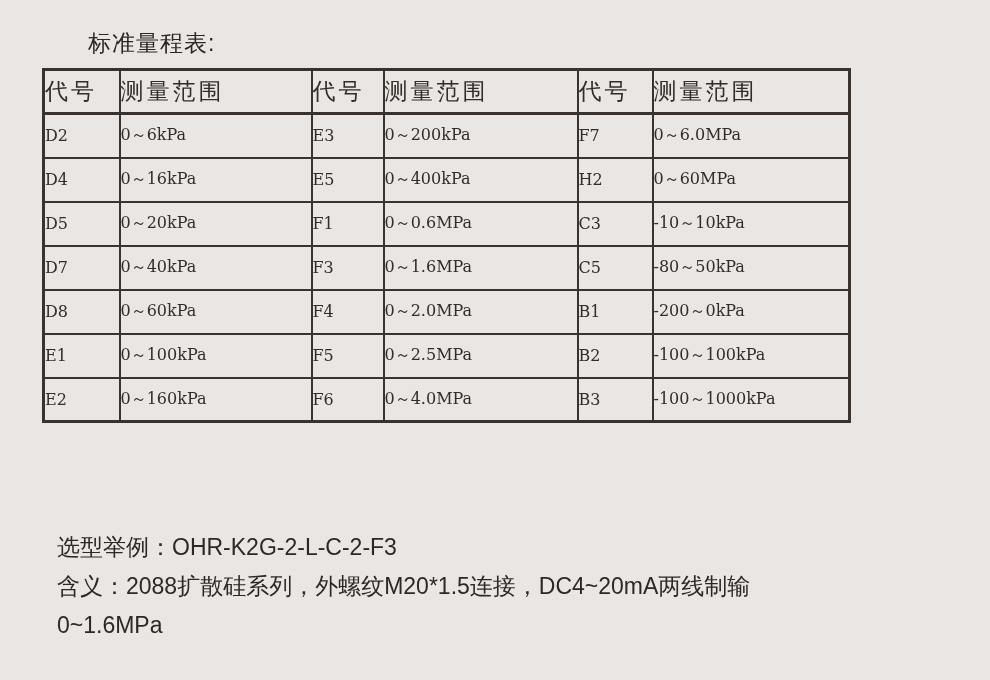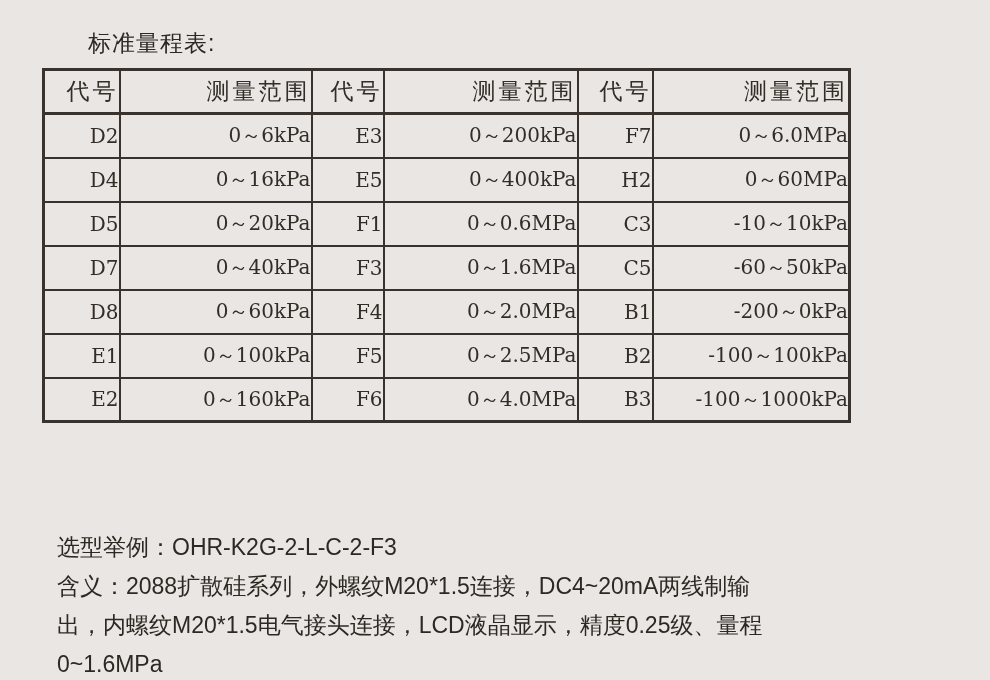--- a/index.html
+++ b/index.html
@@ -28,37 +28,37 @@
     position: absolute;
     left: 42px; top: 68px;
     width: 806px;
     border-collapse: collapse;
     table-layout: fixed;
     background: #e9e6e3;
     font-family: "DejaVu Serif", "Liberation Serif", serif;
   }
   table.range-table td, table.range-table th {
     border: 2px solid #3a322c;
-    text-align: right;
+    text-align: left;
     vertical-align: middle;
     font-weight: normal;
     overflow: hidden;
     white-space: nowrap;
   }
   table.range-table { border: 3px solid #3a322c; }
   table.range-table th {
     height: 44px;
     font-size: 23px;
     letter-spacing: 3px;
     border-bottom-width: 3px;
     color: #332c27;
   }
   table.range-table td {
     height: 44px;
-    font-size: 20px;
+    font-size: 16px;
     color: #332c27;
   }
   .notes {
     position: absolute;
     left: 57px; top: 528px;
     width: 880px;
     font-size: 23px;
     line-height: 39px;
     color: #2e2823;
     font-family: "Liberation Sans", sans-serif;
@@ -115,21 +115,21 @@
         <td>0～0.6MPa</td>
         <td>C3</td>
         <td>-10～10kPa</td>
       </tr>
       <tr>
         <td>D7</td>
         <td>0～40kPa</td>
         <td>F3</td>
         <td>0～1.6MPa</td>
         <td>C5</td>
-        <td>-60～50kPa</td>
+        <td>-80～50kPa</td>
       </tr>
       <tr>
         <td>D8</td>
         <td>0～60kPa</td>
         <td>F4</td>
         <td>0～2.0MPa</td>
         <td>B1</td>
         <td>-200～0kPa</td>
       </tr>
       <tr>
@@ -147,17 +147,16 @@
         <td>0～4.0MPa</td>
         <td>B3</td>
         <td>-100～1000kPa</td>
       </tr>
     </tbody>
   </table>
 
   <div class="notes">
     <div class="note-line">选型举例：OHR-K2G-2-L-C-2-F3</div>
     <div class="note-line">含义：2088扩散硅系列，外螺纹M20*1.5连接，DC4~20mA两线制输</div>
-    <div class="note-line">出，内螺纹M20*1.5电气接头连接，LCD液晶显示，精度0.25级、量程</div>
     <div class="note-line">0~1.6MPa</div>
   </div>
 
 </div>
 
 </body></html>

